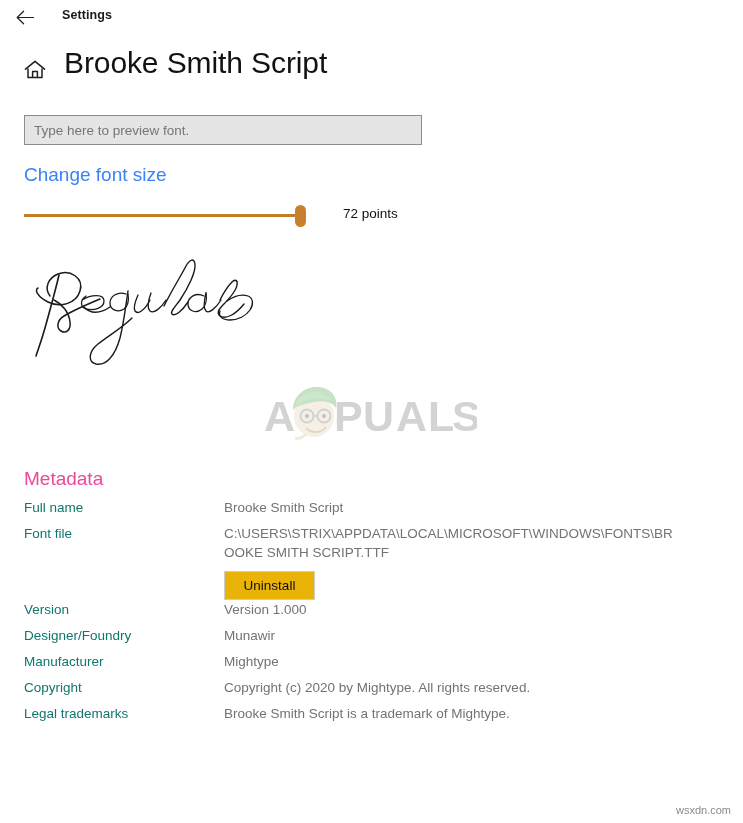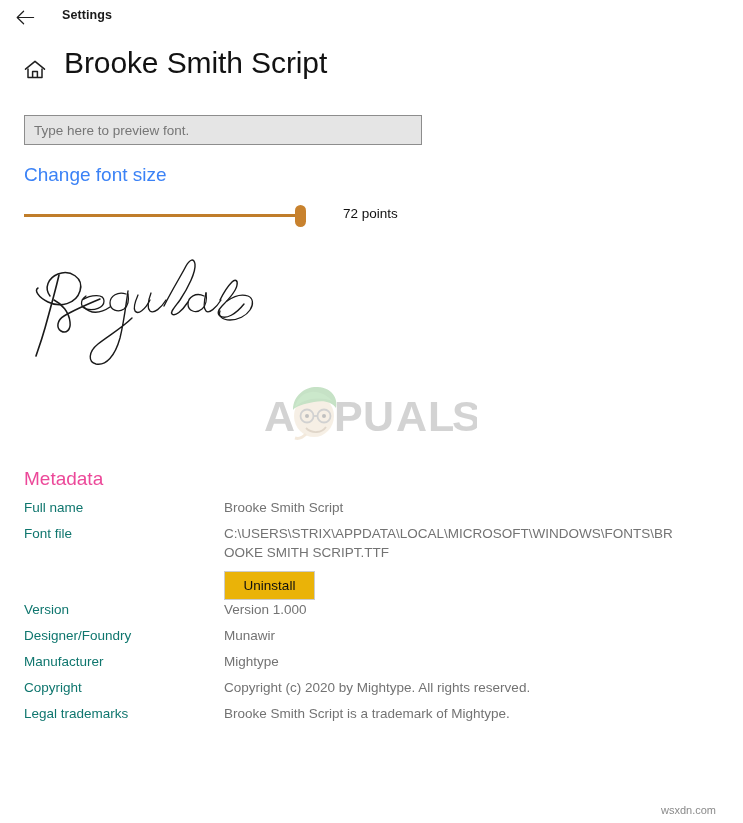--- a/index.html
+++ b/index.html
@@ -211,21 +211,21 @@
     position: absolute;
     left: 24px;
     top: 600px;
     width: 690px;
   }
   .metadata-table-2 .meta-row { margin-bottom: 7px; }
 
   
   .footer-attrib {
     position: absolute;
-    right: 27px;
+    right: 12px;
     bottom: 7px;
     font-size: 11px;
     color: #8a8a8a;
   }
 </style>
 </head>
 <body>
 
 <div class="titlebar">
   <div class="back-btn">

